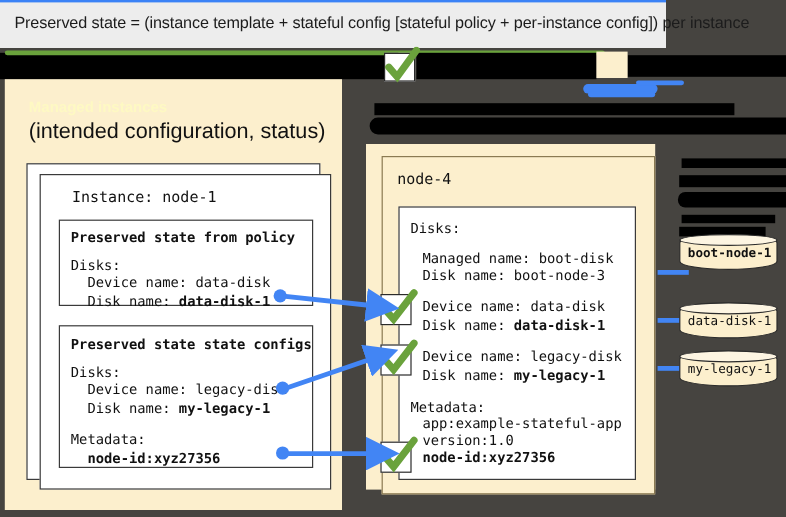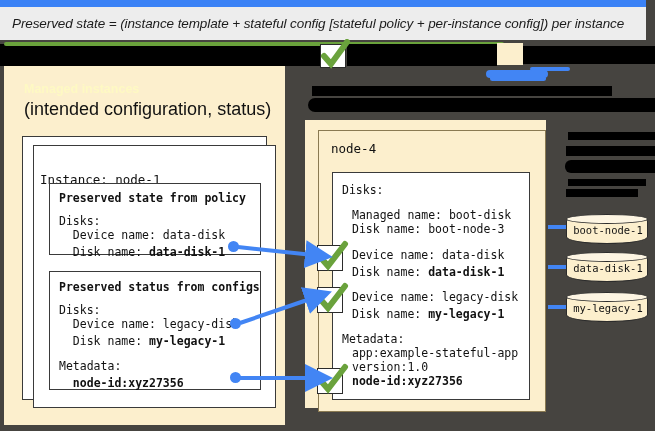--- a/index.html
+++ b/index.html
@@ -7,25 +7,24 @@
     width:655px;height:431px;
     background:#464440;
     font-family:"Liberation Sans", sans-serif;
     overflow:hidden;
     position:relative;
   }
   #stage{position:relative;width:655px;height:431px;overflow:hidden;}
 
   
   .header{
-    position:absolute;left:0;top:0;width:646px;height:40px;
+    position:absolute;left:0;top:0;width:555px;height:40px;
     background:#EDEDED;
-    border-top:7px solid #3b82f6;
-    box-sizing:border-box;
-    font-style:italic;
+    border-top:2px solid #3b82f6;
+    box-sizing:border-box;
   }
   .header-text{
     position:absolute;left:12px;top:9px;
     font-size:13.5px;color:#1c1c1c;letter-spacing:-0.1px;
     white-space:nowrap;
   }
 
   
   .band{position:absolute;background:#000;}
   .grayband{position:absolute;background:#3b3a36;}
@@ -127,32 +126,32 @@
 
   <div class="cream-panel" style="left:4px;top:66px;width:281px;height:362px;"></div>
 
   <div class="lbl-bold" style="position:absolute;left:24px;top:82px;">Managed instances</div>
   <div class="lbl" style="position:absolute;left:24px;top:99px;">(intended configuration, status)</div>
 
   <div class="white-card" style="left:22px;top:136px;width:245px;height:264px;"></div>
 
   <div class="white-card" style="left:33px;top:145px;width:243px;height:263px;"></div>
 
-  <div class="mono title" style="position:absolute;left:40px;top:157px;margin-top:16px;">Instance: node-1</div>
+  <div class="mono title" style="position:absolute;left:60px;top:157px;">Instance: node-1</div>
 
   <div class="white-card" style="left:49px;top:183px;width:212px;height:72px;"></div>
   <div class="mono b" style="position:absolute;left:59px;top:191px;">Preserved state from policy</div>
   <div class="mono" style="position:absolute;left:59px;top:214px;">Disks:</div>
   <div class="mono" style="position:absolute;left:59px;top:228px;">  Device name: data-disk</div>
   <div style="position:absolute;left:59px;top:242px;">
     <span class="mono">  Disk name: </span><span class="mono b">data-disk-1</span>
   </div>
 
   <div class="white-card" style="left:49px;top:271px;width:212px;height:119px;"></div>
-  <div class="mono b" style="position:absolute;left:59px;top:280px;">Preserved status from configs</div>
+  <div class="mono b" style="position:absolute;left:59px;top:280px;">Preserved state state configs</div>
   <div class="mono" style="position:absolute;left:59px;top:303px;">Disks:</div>
   <div class="mono" style="position:absolute;left:59px;top:317px;">  Device name: legacy-disk</div>
   <div style="position:absolute;left:59px;top:331px;">
     <span class="mono">  Disk name: </span><span class="mono b">my-legacy-1</span>
   </div>
   <div class="mono" style="position:absolute;left:59px;top:359px;">Metadata:</div>
   <div style="position:absolute;left:59px;top:373px;">
     <span class="mono">  </span><span class="mono b">node-id:xyz27356</span>
   </div>
 
@@ -207,21 +206,21 @@
     </defs>
     <line x1="238" y1="247" x2="313" y2="255" stroke="#4285F4" stroke-width="4" marker-end="url(#arrowBlue)"></line>
     <line x1="240" y1="323" x2="313" y2="298" stroke="#4285F4" stroke-width="4" marker-end="url(#arrowBlue)"></line>
     <line x1="240" y1="378" x2="313" y2="378" stroke="#4285F4" stroke-width="4" marker-end="url(#arrowBlue)"></line>
   </svg>
   <div class="dot" style="left:228px;top:241px;"></div>
   <div class="dot" style="left:230px;top:318px;"></div>
   <div class="dot" style="left:230px;top:372px;"></div>
 
   <div class="bluebar" style="left:548px;top:225px;width:26px;"></div>
-  <div class="disk" style="left:566px;top:214px;">
+  <div class="disk" style="left:566px;top:195px;font-weight:bold;">
     <div class="top"></div>
     <div class="dlabel">boot-node-1</div>
   </div>
 
   <div class="bluebar" style="left:548px;top:265px;width:26px;"></div>
   <div class="disk" style="left:566px;top:252px;">
     <div class="top"></div>
     <div class="dlabel">data-disk-1</div>
   </div>
 

